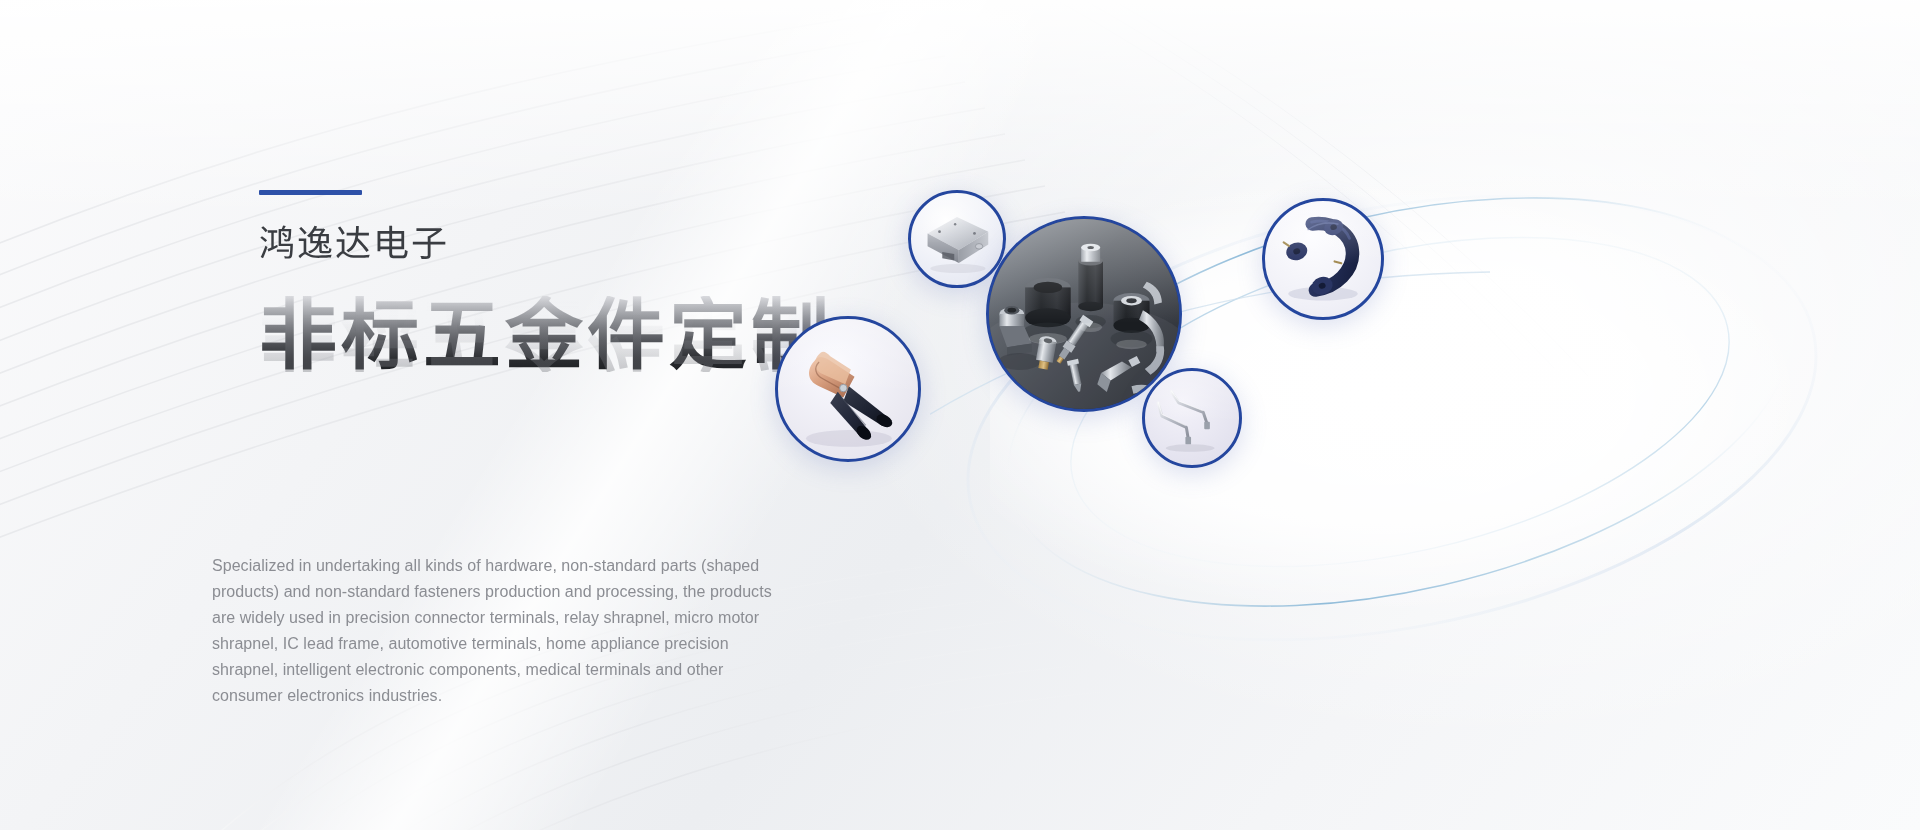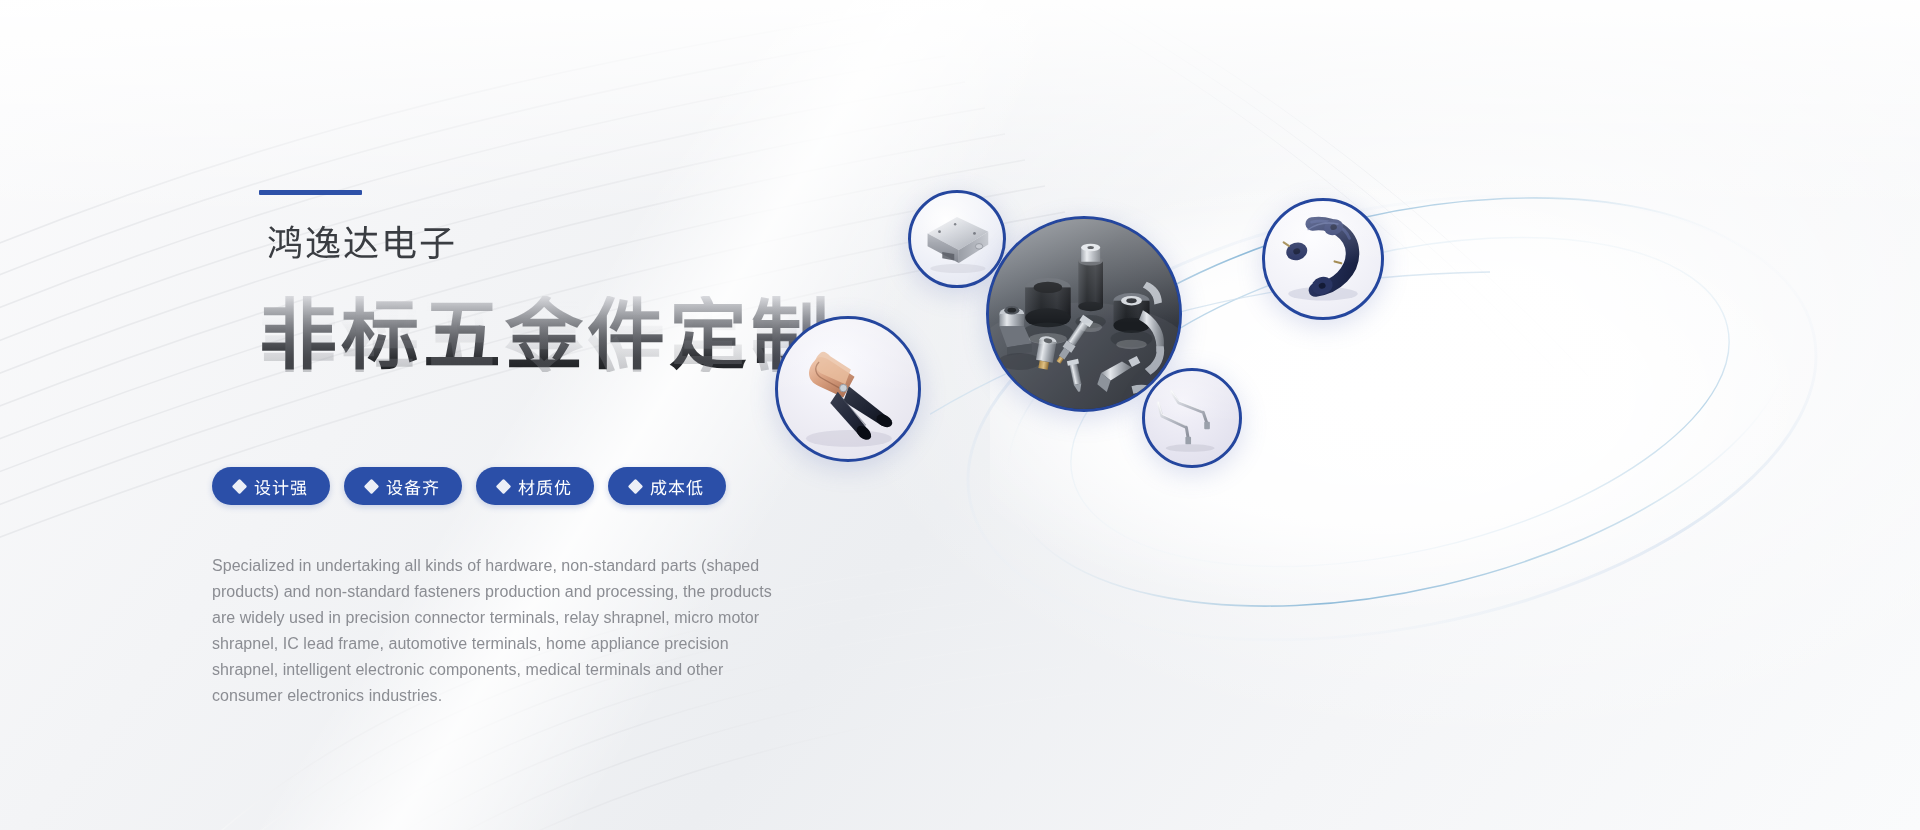--- a/index.html
+++ b/index.html
@@ -51,21 +51,20 @@
     border-radius:1px;
   }
 
   .company-name {
     position:absolute; left:0; top:226px;
     font-size:36px; line-height:1;
     letter-spacing:2px;
     color:#3a3d42;
     font-weight:400;
     white-space:nowrap;
-    margin-left:8px;
   }
 
   .headline-wrap {
     position:absolute; left:0; top:296px;
     width:660px; height:140px;
   }
   .headline {
     font-size:78px;
     line-height:1;
     font-weight:900;
@@ -229,38 +228,20 @@
 
     <div class="accent-bar"></div>
 
     <div class="company-name">鸿逸达电子</div>
 
     <div class="headline-wrap">
       <div class="headline">非标五金件定制</div>
       <div class="headline-reflect">非标五金件定制</div>
     </div>
 
-    <div class="pills">
-      <div class="pill">
-        <span class="pill-diamond"></span>
-        <span>设计强</span>
-      </div>
-      <div class="pill">
-        <span class="pill-diamond"></span>
-        <span>设备齐</span>
-      </div>
-      <div class="pill">
-        <span class="pill-diamond"></span>
-        <span>材质优</span>
-      </div>
-      <div class="pill">
-        <span class="pill-diamond"></span>
-        <span>成本低</span>
-      </div>
-    </div>
 
     <p class="blurb">Specialized in undertaking all kinds of hardware, non-standard parts (shaped products) and non-standard fasteners production and processing, the products are widely used in precision connector terminals, relay shrapnel, micro motor shrapnel, IC lead frame, automotive terminals, home appliance precision shrapnel, intelligent electronic components, medical terminals and other consumer electronics industries.</p>
   </div>
 
   <div class="visual">
     <div class="glow"></div>
 
     <div class="orbits">
       <svg viewBox="0 0 990 520" preserveAspectRatio="none" aria-hidden="true">
         <defs>

